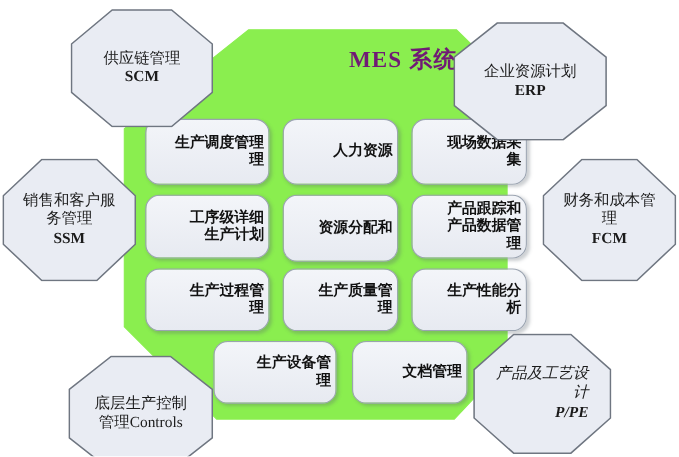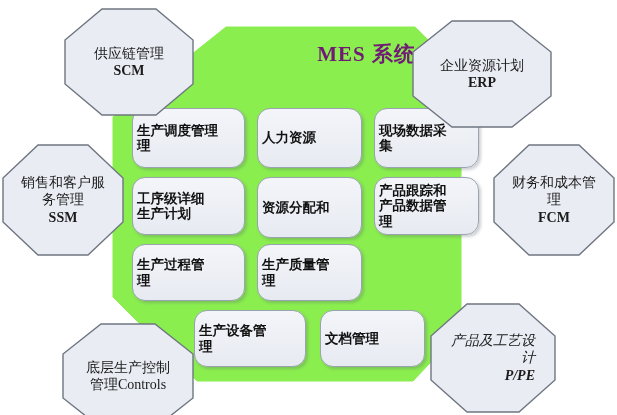--- a/index.html
+++ b/index.html
@@ -41,21 +41,21 @@
   .module {
     position: absolute;
     box-sizing: border-box;
     background: linear-gradient(180deg, #f3f5f9 0%, #e7eaf1 100%);
     border: 1px solid #9aa3b0;
     border-radius: 13px;
     box-shadow: 2px 2px 3px rgba(90,100,110,0.30);
     display: flex;
     align-items: center;
     justify-content: center;
-    text-align: left;
+    text-align: right;
     padding: 1px 4px;
     font-size: 13.5px;
     font-weight: bold;
     line-height: 1.13;
     color: #111111;
     font-family: "DejaVu Sans", "Liberation Sans", sans-serif;
   }
   .module.ital { }
   .module span { display: block; width: 100%; }
 
@@ -146,20 +146,26 @@
     </span>
   </div>
 
   <div class="module" style="left:257px; top:244px; width:105px; height:57px;">
     <span>
       <span>生产质量管</span>
       <span>理</span>
     </span>
   </div>
 
+  <div class="module" style="left:374px; top:244px; width:105px; height:57px;">
+    <span>
+      <span>生产性能分</span>
+      <span>析</span>
+    </span>
+  </div>
 
   <div class="module" style="left:194px; top:310px; width:112px; height:57px;">
     <span>
       <span>生产设备管</span>
       <span>理</span>
     </span>
   </div>
 
   <div class="module" style="left:320px; top:310px; width:105px; height:57px;">
     <span>

